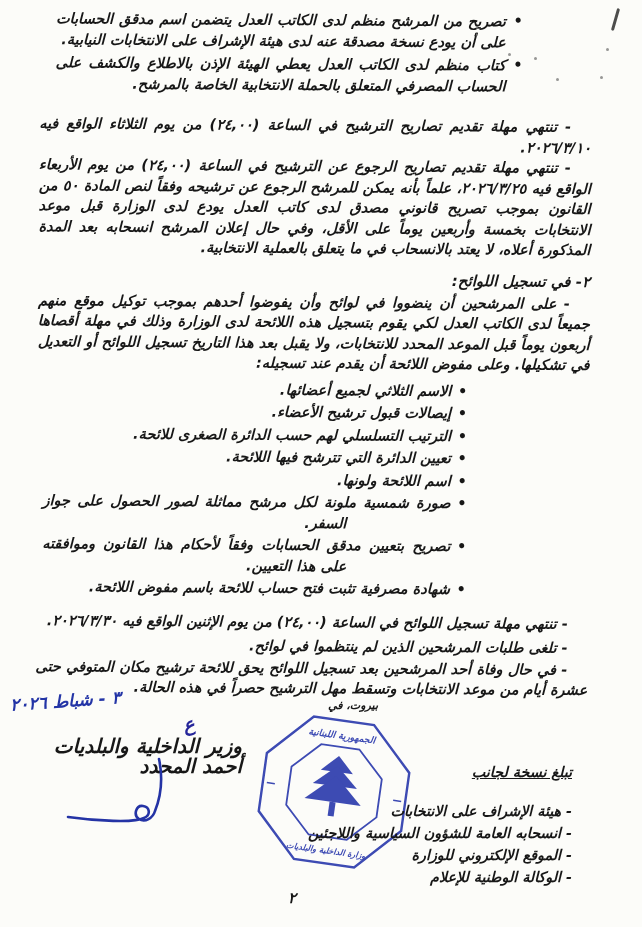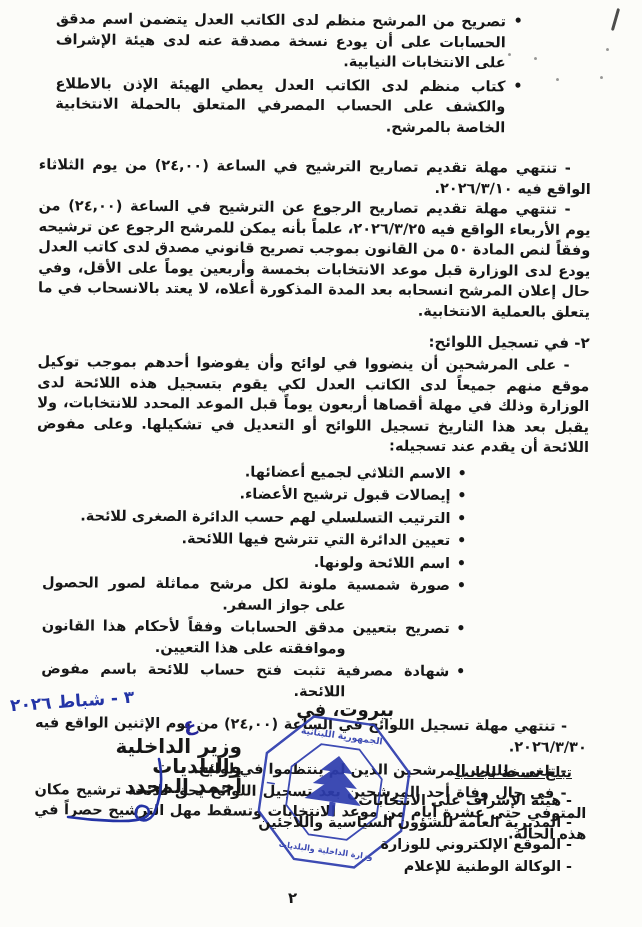--- a/index.html
+++ b/index.html
@@ -1,20 +1,20 @@
 <!DOCTYPE html>
 <html lang="ar"><head>
 <meta charset="utf-8">
 <style>
   * { margin:0; padding:0; box-sizing:border-box; }
   html,body { background:#d9d9d9; }
   .page {
     position:relative; width:642px; height:927px; margin:0 auto;
     background:#fcfcf9; overflow:hidden; direction:rtl;
-    font-family:"DejaVu Sans", sans-serif; color:#171717;
+    font-family:"DejaVu Sans", sans-serif; color:#171717;font-style:italic;
   }
   .flow {
     position:absolute; top:8px; right:50px; left:40px;
     transform:rotate(0.4deg); transform-origin:top right;
   }
   .top-bullets { list-style:none; margin:4px 86px 20px 16px; }
   .top-bullets li {
     position:relative; font-weight:bold; font-size:14.5px;
     line-height:20.5px; text-align:justify; margin-bottom:3px;
   }
@@ -33,27 +33,27 @@
   .sec-bullets li::before { content:"\2022"; position:absolute; right:-16px; top:0; text-indent:0; }
   .closing-1 { margin-top:13px; text-indent:24px; }
   .closing-2 { margin-top:4px; text-indent:46px; text-align:right; }
   .closing-3 { margin-top:1px; text-indent:26px; }
 
   .hand-date {
     position:absolute; top:691px; left:10px; direction:rtl;
     color:#2334a6; font-size:17px; font-weight:bold; letter-spacing:1px;
     transform:rotate(-4deg); white-space:nowrap;
   }
-  .beirut { position:absolute; top:699px; right:248px; font-weight:bold; font-size:18px; white-space:nowrap; }
+  .beirut { position:absolute; top:699px; right:264px; font-weight:bold; font-size:11px; white-space:nowrap; }
   .stamp { position:absolute; top:711px; left:253px; width:162px; height:162px; transform:rotate(8deg); opacity:.92; }
   .signer-mark { position:absolute; top:713px; left:183px; font-size:19px; font-weight:bold; color:#26269a; transform:rotate(-12deg); }
   .signer { position:absolute; top:736px; left:36px; width:206px; font-weight:bold; font-size:20px; line-height:20px; }
   .signature-svg { position:absolute; top:754px; left:62px; }
   .distribution { position:absolute; top:761px; right:70px; font-weight:bold; font-size:14.3px; line-height:22px; text-align:right; }
-  .distribution .dist-heading { text-decoration:underline; display:inline-block; margin-bottom:6px; }
+  .distribution .dist-heading { text-decoration:underline; display:inline-block; margin-bottom:17px; }
   .distribution ul { list-style:none;text-align:right; }
   .page-num { position:absolute; top:889px; left:288px; font-weight:bold; font-size:15px; }
 
   .pen-slash { position:absolute; top:8px; left:614px; width:3px; height:23px; background:#2e2e2e; border-radius:3px; transform:rotate(16deg); opacity:.85; }
   .pen-dot { position:absolute; width:3px; height:3px; background:#444; border-radius:50%; opacity:.55; }
 </style>
 </head>
 <body>
 
 <div class="page">
@@ -123,20 +123,20 @@
   </div>
 
   <svg class="signature-svg" width="132" height="80" viewBox="0 0 132 80">
     <path d="M97,5 C101,24 99,42 93,57 C91,64 83,69 77,65 C71,61 74,51 81,52 C88,53 89,61 82,64 C73,69 34,67 6,63" stroke="#2433a5" stroke-width="2.6" fill="none" stroke-linecap="round"></path>
   </svg>
 
   <div class="distribution">
     <span class="dist-heading">تبلغ نسخة لجانب</span>
     <ul>
       <li>- هيئة الإشراف على الانتخابات</li>
-      <li>- المديرية العامة للشؤون السياسية واللاجئين</li>
+      <li>- انسحابه العامة للشؤون السياسية واللاجئين</li>
       <li>- الموقع الإلكتروني للوزارة</li>
       <li>- الوكالة الوطنية للإعلام</li>
     </ul>
   </div>
 
   <div class="page-num">٢</div>
 </div>
 
 </body></html>

